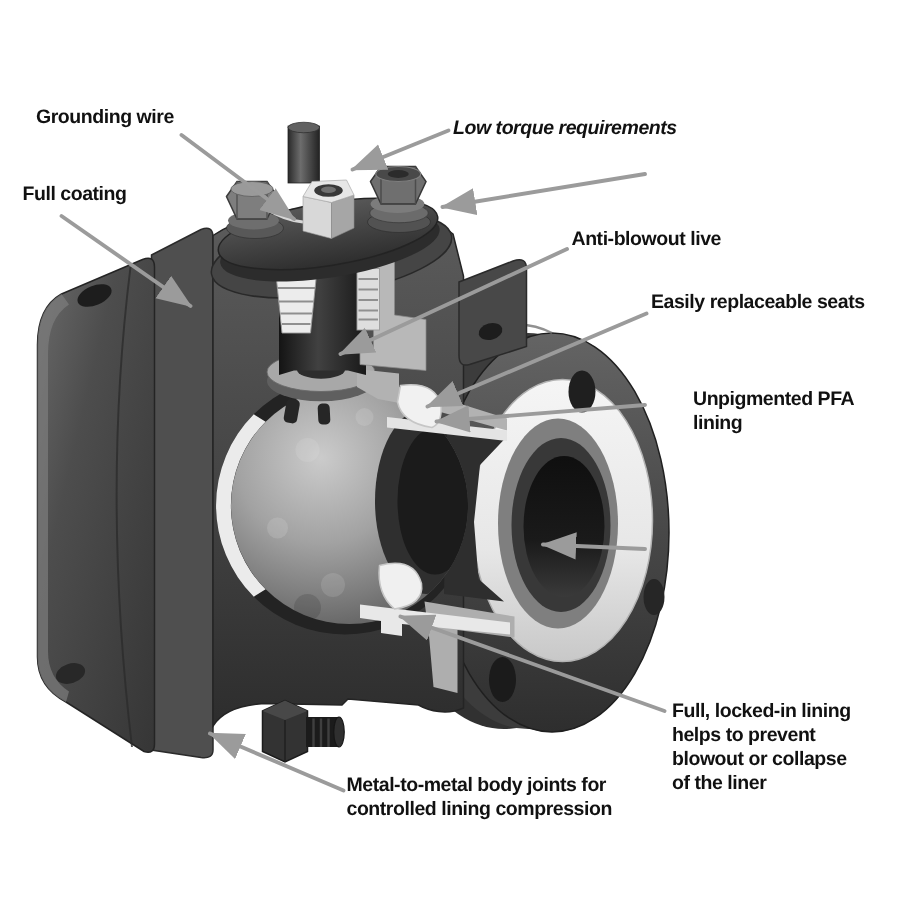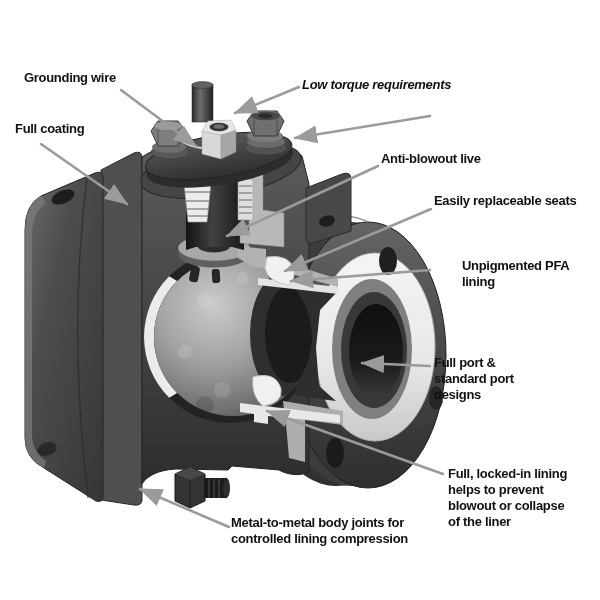--- a/index.html
+++ b/index.html
@@ -219,23 +219,20 @@
     <line class="arrow" x1="229" y1="527" x2="140" y2="489" marker-end="url(#ah)"></line>
   </g>
 </svg>
 
 <div class="callout" id="lb-grounding">Grounding wire</div>
 <div class="callout" id="lb-epoxy">Full coating</div>
 <div class="callout" id="lb-torque">Low torque requirements</div>
 <div class="callout" id="lb-antiblow">Anti-blowout live</div>
 <div class="callout" id="lb-seats">Easily replaceable seats</div>
 <div class="callout" id="lb-pfa">Unpigmented PFA lining</div>
-<div class="callout" id="lb-port">Full port &amp;
-standard port
-designs</div>
 <div class="callout" id="lb-joints">Metal-to-metal body joints for
 controlled lining compression</div>
 <div class="callout" id="lb-locked">Full, locked-in lining
 helps to prevent
 blowout or collapse
 of the liner</div>
 
 </div>
 
 </body></html>

